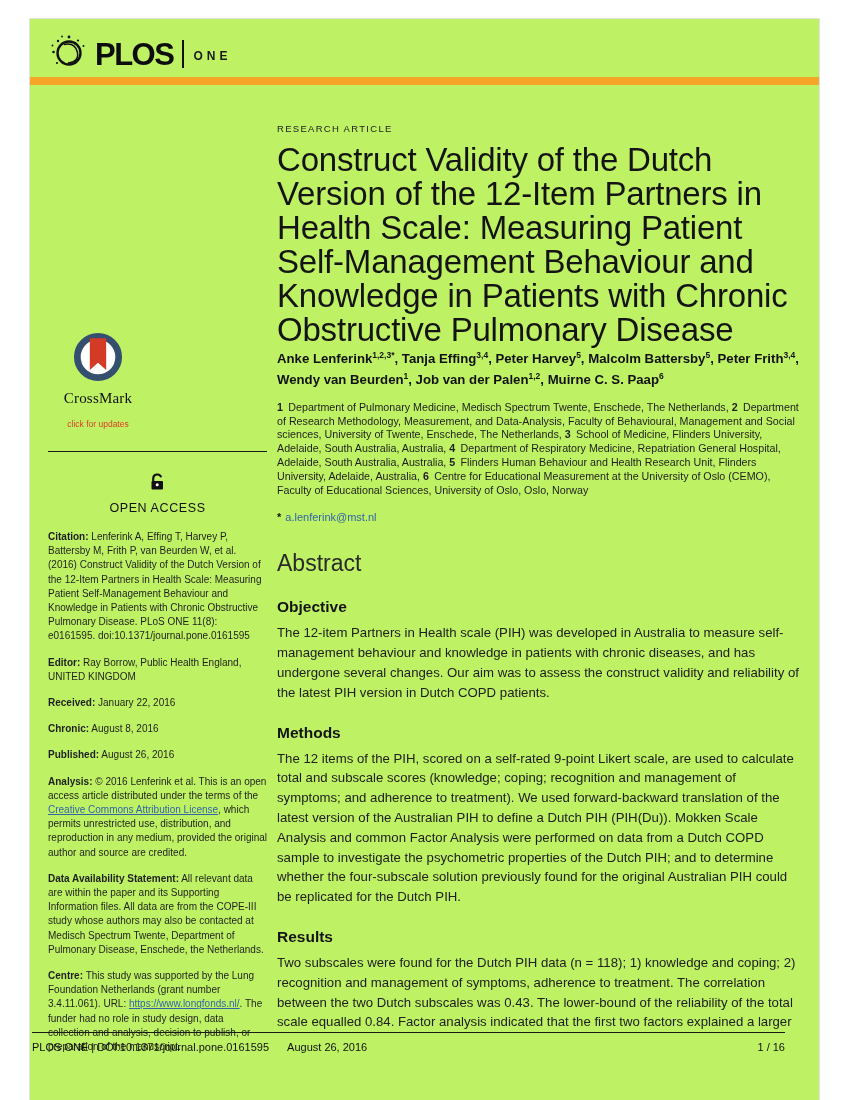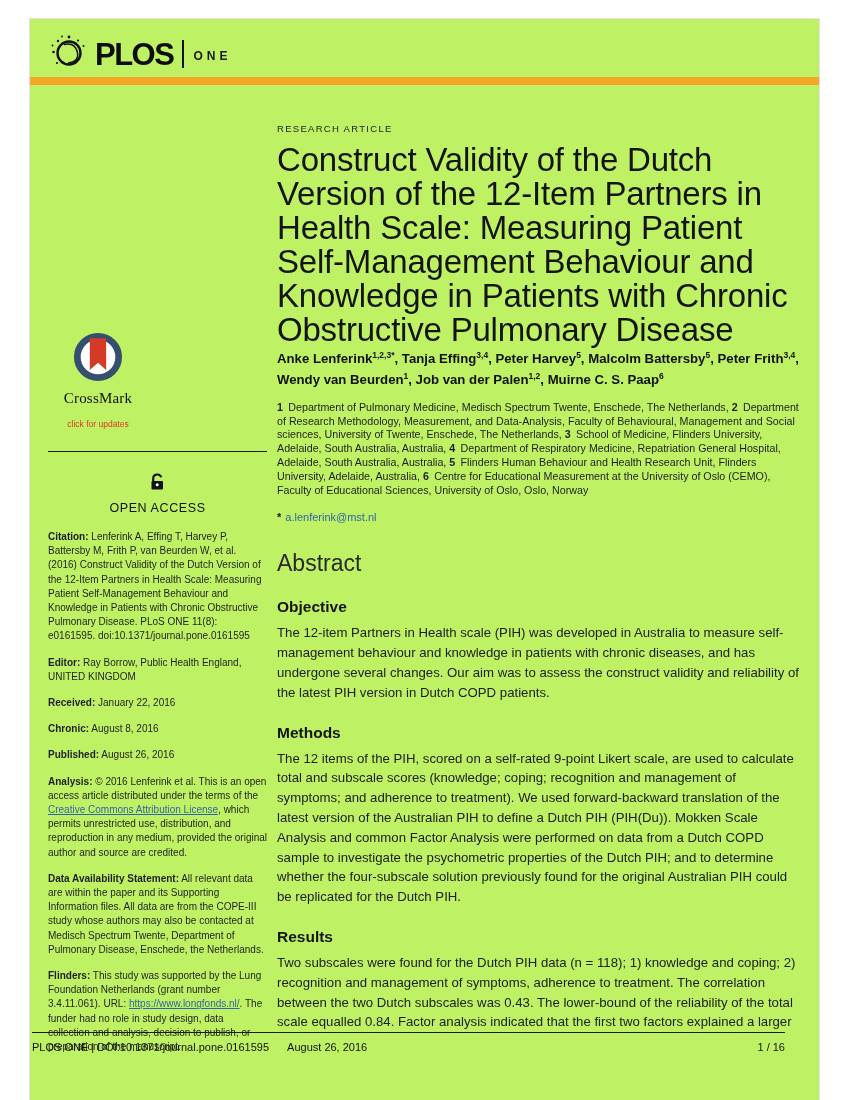--- a/index.html
+++ b/index.html
@@ -161,21 +161,21 @@
       <b>Analysis:</b>
       <span>© 2016 Lenferink et al. This is an open access article distributed under the terms of the </span><a class="lnk" style="color: rgb(50, 101, 168);">Creative Commons Attribution License</a><span>, which permits unrestricted use, distribution, and reproduction in any medium, provided the original author and source are credited.</span>
     </p>
 
     <p class="sb-p">
       <b>Data Availability Statement:</b>
       <span>All relevant data are within the paper and its Supporting Information files. All data are from the COPE-III study whose authors may also be contacted at Medisch Spectrum Twente, Department of Pulmonary Disease, Enschede, the Netherlands.</span>
     </p>
 
     <p class="sb-p">
-      <b>Flinders:</b>
+      <b>Centre:</b>
       <span>This study was supported by the Lung Foundation Netherlands (grant number 3.4.11.061). URL: </span><a class="lnk" style="color: rgb(50, 101, 168);">https://www.longfonds.nl/</a><span>. The funder had no role in study design, data collection and analysis, decision to publish, or preparation of the manuscript.</span>
     </p>
   </div>
 
   <div class="main">
     <div class="kicker">RESEARCH ARTICLE</div>
     <h1 class="title">Construct Validity of the Dutch Version of the 12-Item Partners in Health Scale: Measuring Patient Self-Management Behaviour and Knowledge in Patients with Chronic Obstructive Pulmonary Disease</h1>
 
     <div class="authors"><span><span>Anke Lenferink</span><sup>1,2,3*</sup>, </span><span><span>Tanja Effing</span><sup>3,4</sup>, </span><span><span>Peter Harvey</span><sup>5</sup>, </span><span><span>Malcolm Battersby</span><sup>5</sup>, </span><span><span>Peter Frith</span><sup>3,4</sup>, </span><span><span>Wendy van Beurden</span><sup>1</sup>, </span><span><span>Job van der Palen</span><sup>1,2</sup>, </span><span><span>Muirne C. S. Paap</span><sup>6</sup></span></div>
 

